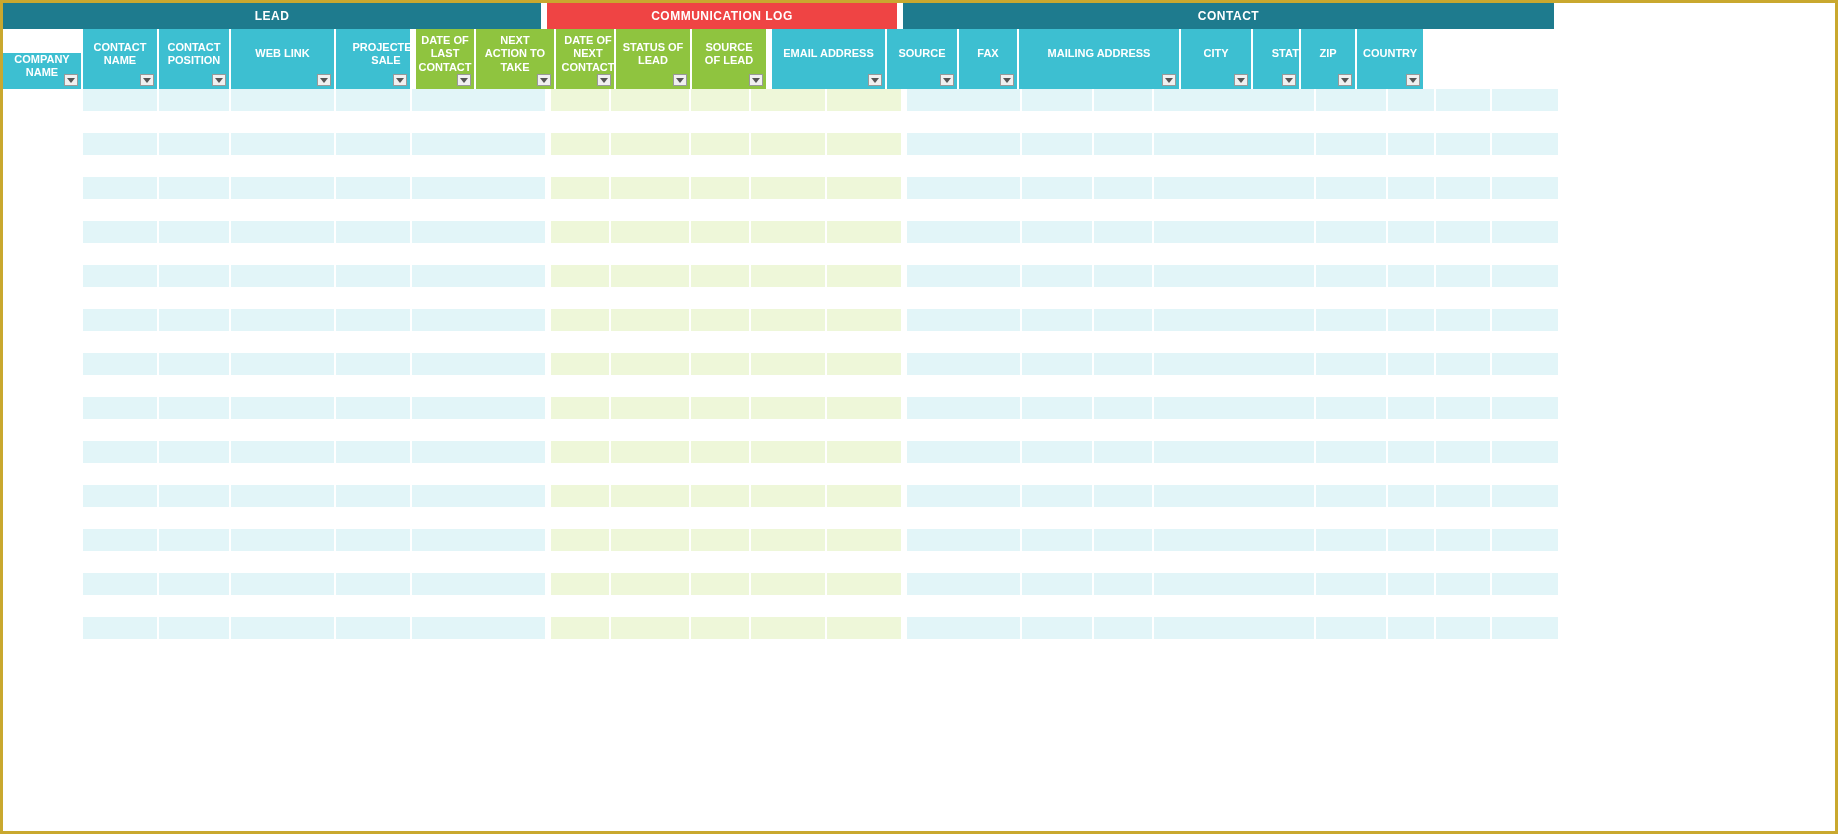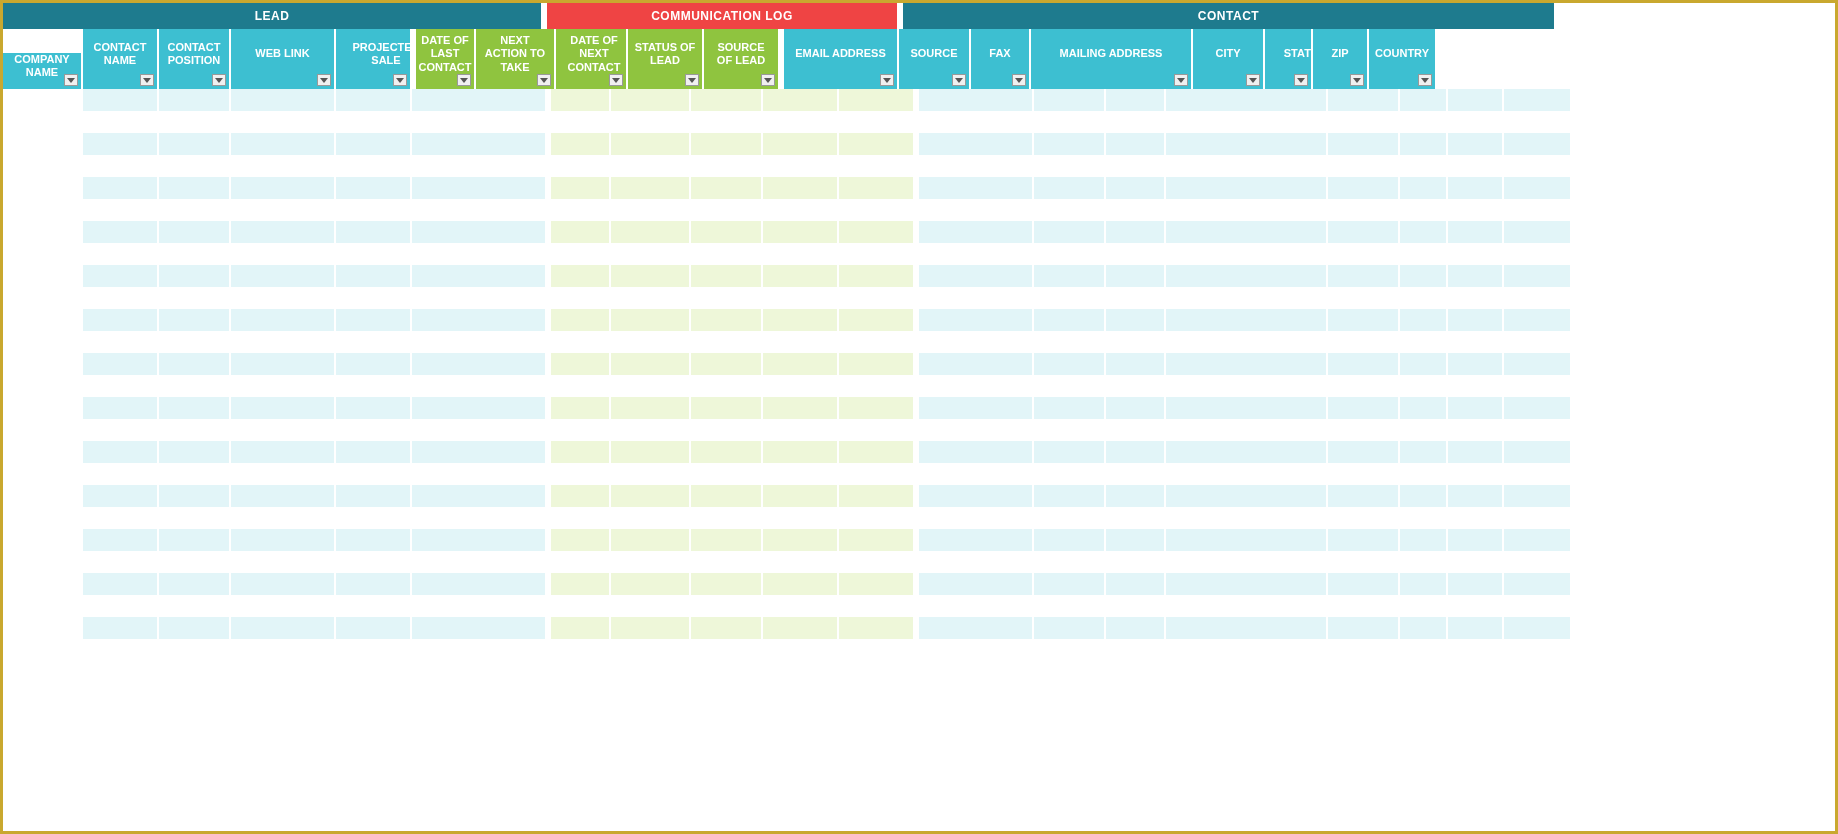--- a/index.html
+++ b/index.html
@@ -32,21 +32,21 @@
 .blank-area { flex: 1; background: #fff; }
 
 .w-company-name { width: 80px; margin-top: 24px; }
 .w-contact-name { width: 76px; }
 .w-contact-position { width: 72px; }
 .w-web-link { width: 105px; }
 .w-projected-sale { width: 76px; padding-left: 32px; }
 .w-comments { width: 135px; }
 .w-date-last { width: 60px; }
 .w-next-action { width: 80px; }
-.w-date-next { width: 72px; padding-left: 12px; }
+.w-date-next { width: 60px; padding-left: 12px; }
 .w-status { width: 76px; }
 .w-source { width: 76px; }
 .w-email { width: 115px; }
 .w-phone { width: 72px; }
 .w-fax { width: 60px; }
 .w-mailing { width: 162px; }
 .w-city { width: 72px; }
 .w-state { width: 48px; padding-left: 32px; }
 .w-zip { width: 56px; }
 .w-country { width: 68px; }

